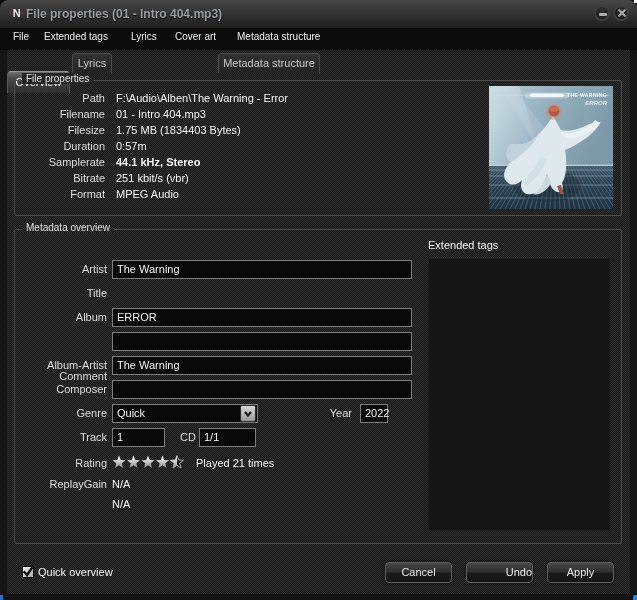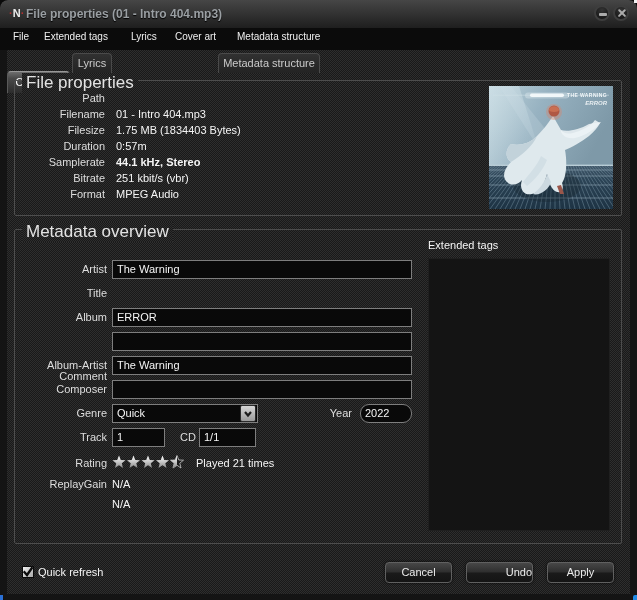--- a/index.html
+++ b/index.html
@@ -28,21 +28,21 @@
     background-color:#191919;
     background-image:conic-gradient(#2e2e2e 90deg, #191919 90deg 180deg, #2e2e2e 180deg 270deg, #191919 270deg);
     background-size:2px 2px; }
   
   .tab { position:absolute; font-size:11px; text-align:center; white-space:nowrap;
     border:1px solid #4a4a4a; border-bottom:none; border-radius:4px 4px 0 0;
     background:linear-gradient(#313131 0%, #232323 100%); color:#cbcbcb; }
   .tab.active { background:linear-gradient(#6e6e6e 0%, #4a4a4a 30%, #2c2c2c 100%);
     color:#ffffff; border-color:#989898 #5a5a5a #2c2c2c;margin-top:20px; }
   .group { position:absolute; border:1px solid #4d4d4d; border-radius:2px; }
-  .glabel { position:absolute; top:-8px; left:7px; padding:0 4px; font-size:17px; color:#e3e3e3;
+  .glabel { position:absolute; top:-8px; left:7px; padding:0 4px; font-size:10px; color:#e3e3e3;
     background-color:#191919;
     background-image:conic-gradient(#2e2e2e 90deg, #191919 90deg 180deg, #2e2e2e 180deg 270deg, #191919 270deg);
     background-size:2px 2px; }
   .flabel { position:absolute; font-size:11px; color:#dedede; text-align:right; }
   .fval { position:absolute; font-size:11px; color:#f5f5f5; }
   .input { position:absolute; background:#090909; border:1px solid #7e7e7e;
     font-size:11px; color:#f5f5f5; line-height:17px; padding-left:4px; }
   .btn { position:absolute; width:67px; height:21px; border-radius:4px;
     border:1px solid #606060;
     background:linear-gradient(#474747 0%, #2e2e2e 48%, #1a1a1a 52%, #141414 100%);
@@ -73,20 +73,21 @@
   </div>
 
   <div class="tab active" style="left:7px; top:51px; width:63px; height:22px; line-height:21px;">Overview</div>
   <div class="tab" style="left:72px; top:53px; width:40px; height:20px; line-height:19px;">Lyrics</div>
   <div class="tab" style="left:218px; top:53px; width:102px; height:20px; line-height:19px;">Metadata structure</div>
 
   <div class="group" style="left:14px; top:80px; width:608px; height:136px;">
     <span class="glabel">File properties</span>
   </div>
   <div class="flabel" style="right:532px; top:92px; width:80px;">Path</div>
+  <div class="fval" style="left:116px; top:92px;">F:\Audio\Alben\The Warning - Error</div>
   <div class="flabel" style="right:532px; top:108px; width:80px;">Filename</div>
   <div class="fval" style="left:116px; top:108px;">01 - Intro 404.mp3</div>
   <div class="flabel" style="right:532px; top:124px; width:80px;">Filesize</div>
   <div class="fval" style="left:116px; top:124px;">1.75 MB (1834403 Bytes)</div>
   <div class="flabel" style="right:532px; top:140px; width:80px;">Duration</div>
   <div class="fval" style="left:116px; top:140px;">0:57m</div>
   <div class="flabel" style="right:532px; top:156px; width:80px;">Samplerate</div>
   <div class="fval" style="left:116px; top:156px;font-weight:bold;">44.1 kHz, Stereo</div>
   <div class="flabel" style="right:532px; top:172px; width:80px;">Bitrate</div>
   <div class="fval" style="left:116px; top:172px;">251 kbit/s (vbr)</div>
@@ -209,21 +210,21 @@
 
   <div class="flabel" style="right:530px; top:407px; width:90px;">Genre</div>
   <div class="input" style="left:112px; top:404px; width:146px; height:19px;">Quick</div>
   <div class="abs" style="left:240px; top:405px; width:16px; height:17px; border-radius:2px;
       background:linear-gradient(#d6d6d6, #9a9a9a); border:1px solid #2a2a2a;">
     <svg width="14" height="15" style="display:block">
         <path d="M4,6 L7,9.5 L10,6" stroke="#1c1c1c" stroke-width="2.2" fill="none"></path>
       </svg>
   </div>
   <div class="flabel" style="left:262px; top:407px; width:90px;">Year</div>
-  <div class="input" style="left:360px; top:404px; width:52px; height:19px;border-radius:9px;">2022</div>
+  <div class="input" style="left:360px; top:404px; width:28px; height:19px;">2022</div>
 
   <div class="flabel" style="right:530px; top:431px; width:90px;">Track</div>
   <div class="input" style="left:112px; top:428px; width:53px; height:19px;">1</div>
   <div class="flabel" style="left:106px; top:431px; width:90px;">CD</div>
   <div class="input" style="left:199px; top:428px; width:57px; height:19px;">1/1</div>
 
   <div class="flabel" style="right:530px; top:457px; width:90px;">Rating</div>
   <div class="abs" style="left:112px; top:455px;">
     <svg width="72" height="15" viewBox="0 0 72 15">
       <defs>
@@ -253,21 +254,21 @@
   <div class="fval" style="left:112px; top:498px;">N/A</div>
 
   <div class="fval" style="left:428px; top:239px;">Extended tags</div>
   <div class="abs" style="left:428px; top:258px; width:182px; height:273px; background:#141414; border:1px solid #1f1f1f;"></div>
 
   <div class="abs" style="left:22px; top:566px; width:12px; height:12px; background:linear-gradient(135deg,#f0f0f0,#a8a8a8); border:1px solid #0a0a0a;">
     <svg width="10" height="10" viewBox="0 0 10 10" style="display:block">
         <path d="M1.5,5.2 L4,8 L8.8,1.2" stroke="#0d0d0d" stroke-width="2.4" fill="none" stroke-linecap="square"></path>
       </svg>
   </div>
-  <div class="fval" style="left:38px; top:566px;">Quick refresh</div>
+  <div class="fval" style="left:38px; top:566px;">Quick overview</div>
   <div class="btn" style="left:385px; top:562px;">Cancel</div>
   <div class="btn" style="left:466px; top:562px;text-align:right;">Undo</div>
   <div class="btn" style="left:547px; top:562px;">Apply</div>
 </div>
 
 <div class="abs" style="left:634px; top:0px; width:3px; height:3px; background:#f2f2f2;"></div>
 <div class="abs" style="left:0px; top:595px; width:3px; height:5px; background:#2a6fd4;"></div>
 <div class="abs" style="left:633px; top:595px; width:4px; height:5px; background:#1e88e5; border-radius:2px 0 0 0;"></div>
 
 </body></html>

